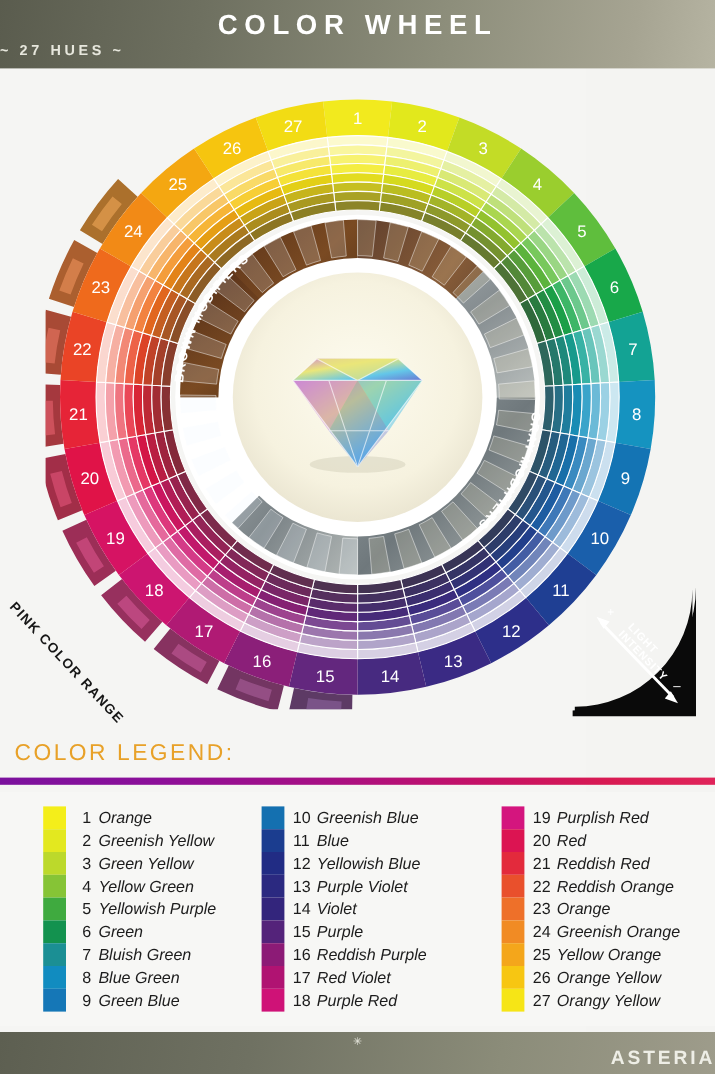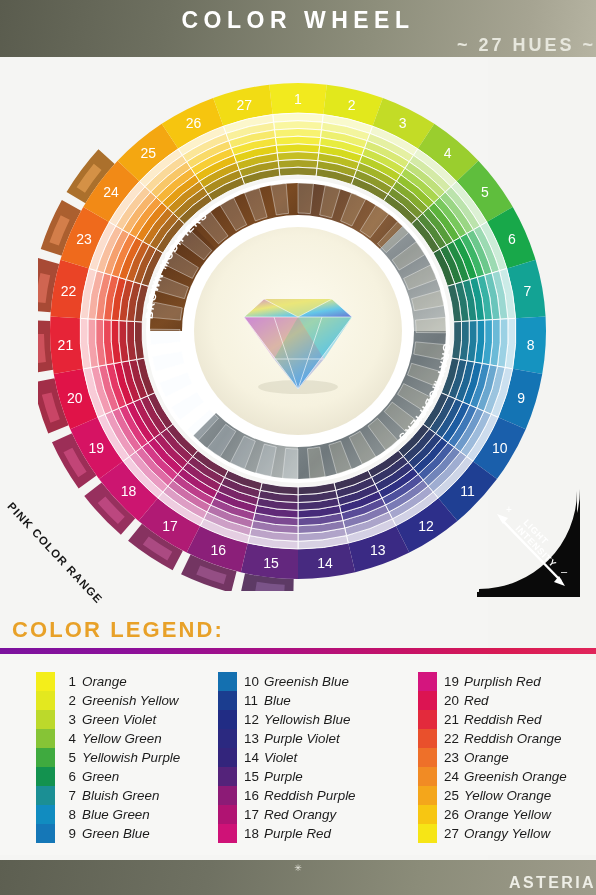--- a/index.html
+++ b/index.html
@@ -14,22 +14,22 @@
   
   .header {
     position: absolute; left: 0; top: 0; width: 596px; height: 57px;
     background: linear-gradient(100deg,#5a5c4e 0%,#6e7060 28%,#8d8e7b 62%,#a6a492 88%,#b6b4a2 100%);
   }
   .header-title {
     position: absolute; left: 0; top: 7px; width: 596px; text-align: center;
     color: #ffffff; font-size: 23px; font-weight: bold; letter-spacing: 5.5px;
   }
   .header-sub {
-    position: absolute; left: 0; top: 35px; width: 596px; text-align: right;
-    color: #e7e7dd; font-size: 18px; font-weight: bold; letter-spacing: 3px;
+    position: absolute; left: 0; top: 35px; width: 596px; text-align: left;
+    color: #e7e7dd; font-size: 12px; font-weight: bold; letter-spacing: 3px;
   }
 
   
   .wheel-area { position: absolute; left: 0; top: 57px; width: 596px; height: 553px; }
 
   .wheel-wrap {
     position: absolute; left: 38px; top: 14px; width: 520px; height: 520px;
   }
   .wheel-wrap svg { display: block; width: 520px; height: 520px; }
 
@@ -41,21 +41,21 @@
     white-space: nowrap;
   }
 
   
   .light-badge { position: absolute; left: 477px; top: 432px; width: 103px; height: 108px; }
   .light-badge svg { display: block; }
 
   
   .legend-head {
     position: absolute; left: 12px; top: 617px;
-    color: #e8a128; font-size: 22px; font-weight: bold; letter-spacing: 2.1px;
+    color: #e8a128; font-size: 19px; font-weight: normal; letter-spacing: 2.1px;
   }
   .divider {
     position: absolute; left: 0; top: 648px; width: 596px; height: 6px;
     background: linear-gradient(90deg,#7b119d 0%,#8c0f99 22%,#a80f83 46%,#c61165 68%,#d81a52 85%,#e0245a 100%);
   }
   .legend-body {
     position: absolute; left: 0; top: 660px; width: 596px; height: 195px;
     background: #f7f7f5;
   }
   .legend-col { position: absolute; top: 12px; display: flex; }
@@ -544,21 +544,21 @@
           <div class="legend-row">
             <span class="legend-num">1</span>
             <span>Orange</span>
           </div>
           <div class="legend-row">
             <span class="legend-num">2</span>
             <span>Greenish Yellow</span>
           </div>
           <div class="legend-row">
             <span class="legend-num">3</span>
-            <span>Green Violet</span>
+            <span>Green Yellow</span>
           </div>
           <div class="legend-row">
             <span class="legend-num">4</span>
             <span>Yellow Green</span>
           </div>
           <div class="legend-row">
             <span class="legend-num">5</span>
             <span>Yellowish Purple</span>
           </div>
           <div class="legend-row">
@@ -615,21 +615,21 @@
           <div class="legend-row">
             <span class="legend-num">15</span>
             <span>Purple</span>
           </div>
           <div class="legend-row">
             <span class="legend-num">16</span>
             <span>Reddish Purple</span>
           </div>
           <div class="legend-row">
             <span class="legend-num">17</span>
-            <span>Red Orangy</span>
+            <span>Red Violet</span>
           </div>
           <div class="legend-row">
             <span class="legend-num">18</span>
             <span>Purple Red</span>
           </div>
         </div>
     </div>
     <div class="legend-col c3">
       <div class="swatch-stack">
           <div class="swatch" style="background: rgb(212, 21, 126);"></div>

